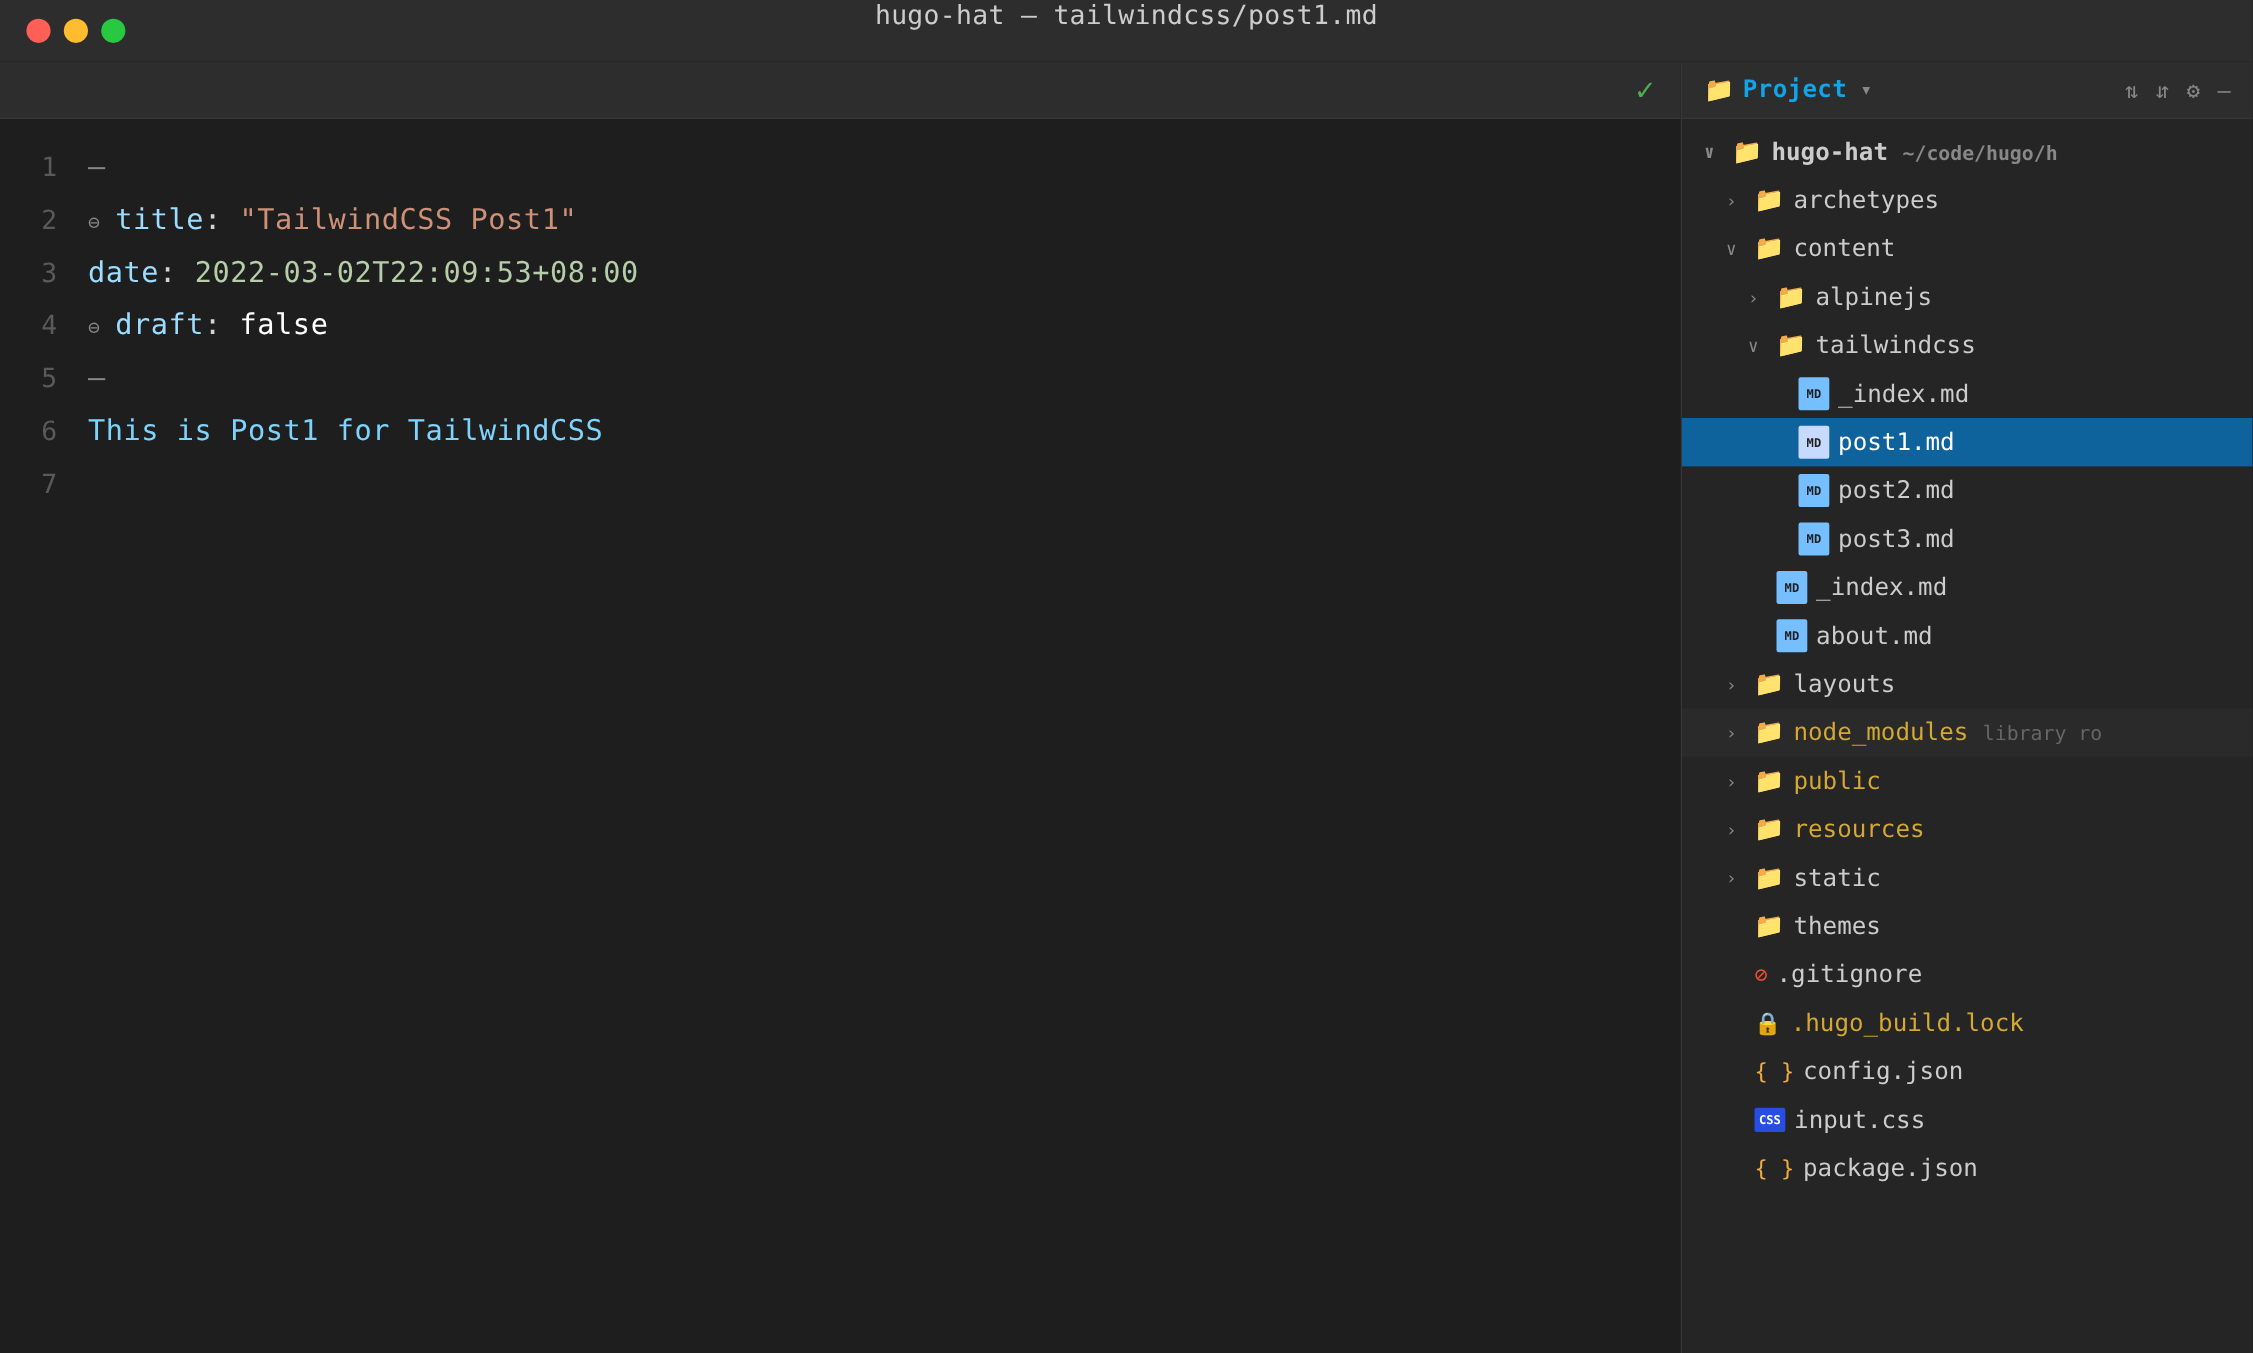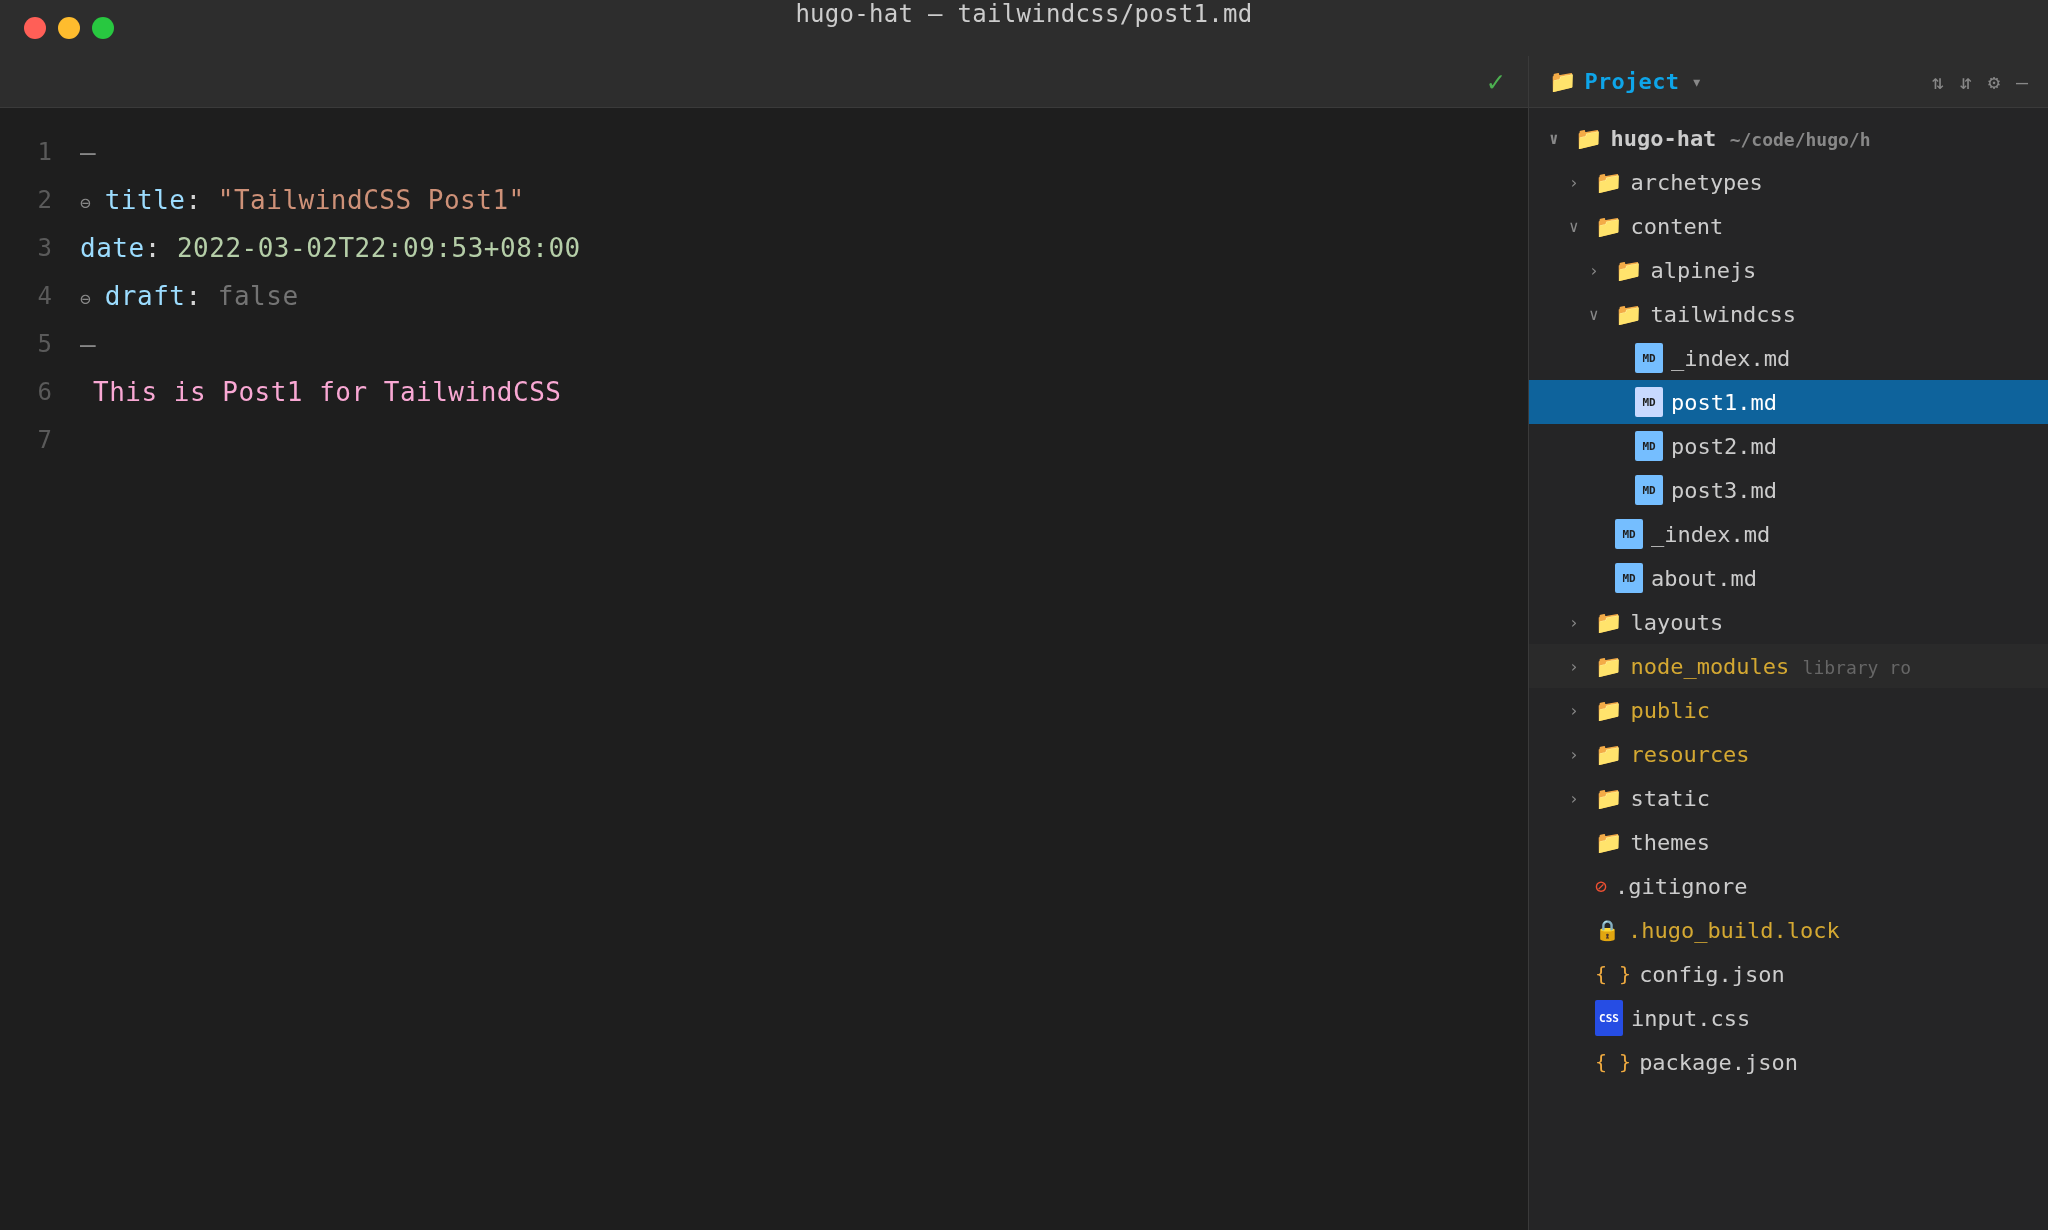--- a/index.html
+++ b/index.html
@@ -119,22 +119,22 @@
 
     
     .fm-marker {
       color: #888888;
     }
 
     .yaml-key { color: #9cdcfe; }
     .yaml-colon { color: #d4d4d4; }
     .yaml-string { color: #ce9178; }
     .yaml-value { color: #b5cea8; }
-    .yaml-bool { color: #737373; }
-    .body-text { color: #f9a8d4; margin-left: 13px; }
+    .yaml-bool { color: #ffffff; }
+    .body-text { color: #7dd3fc; }
 
     
     .sidebar {
       width: 520px;
       background: #252526;
       display: flex;
       flex-direction: column;
       border-left: 1px solid #3a3a3a;
       overflow: hidden;
       flex-shrink: 0;
@@ -253,21 +253,21 @@
     }
 
     .file-icon.css-icon {
       background: #264de4;
       color: #fff;
       font-size: 11px;
       font-weight: 700;
       padding: 0 3px;
       border-radius: 2px;
       width: 28px;
-      height: 36px;
+      height: 22px;
       display: flex;
       align-items: center;
       justify-content: center;
     }
 
     .file-icon.git-icon {
       color: #f05032;
       font-size: 20px;
     }
 

